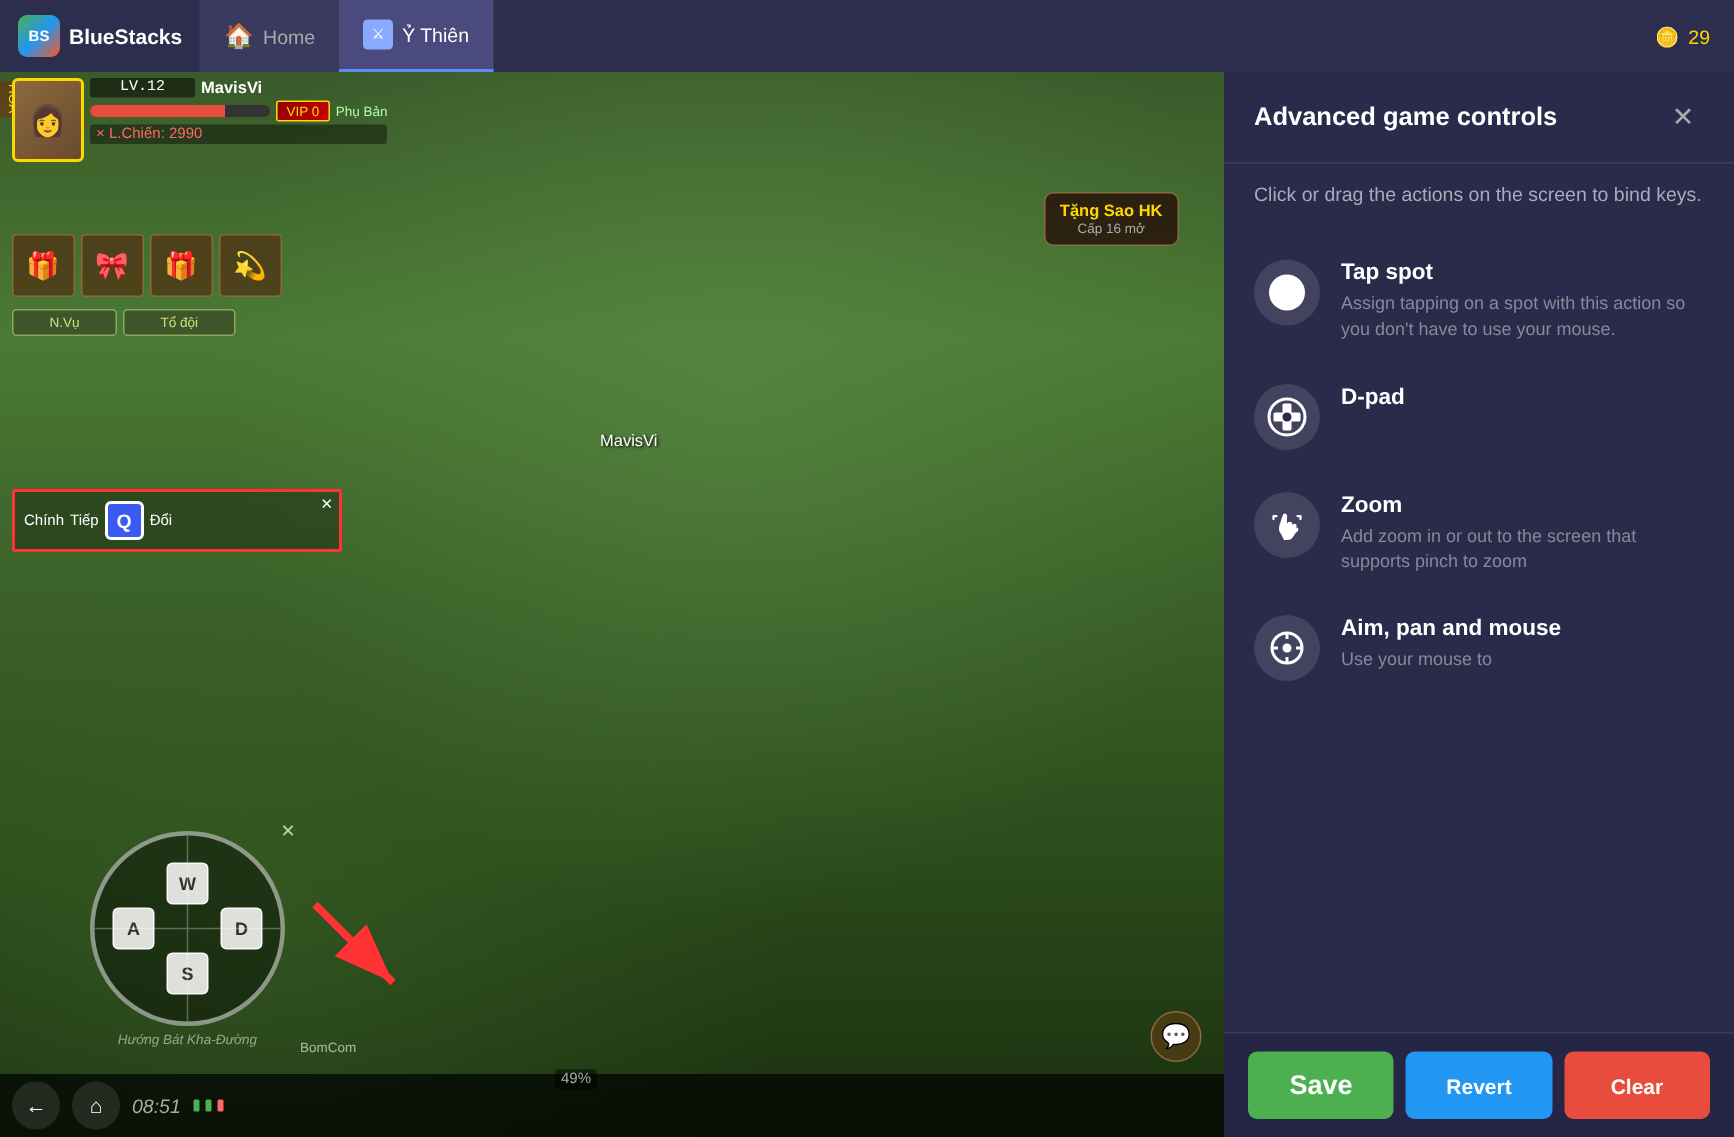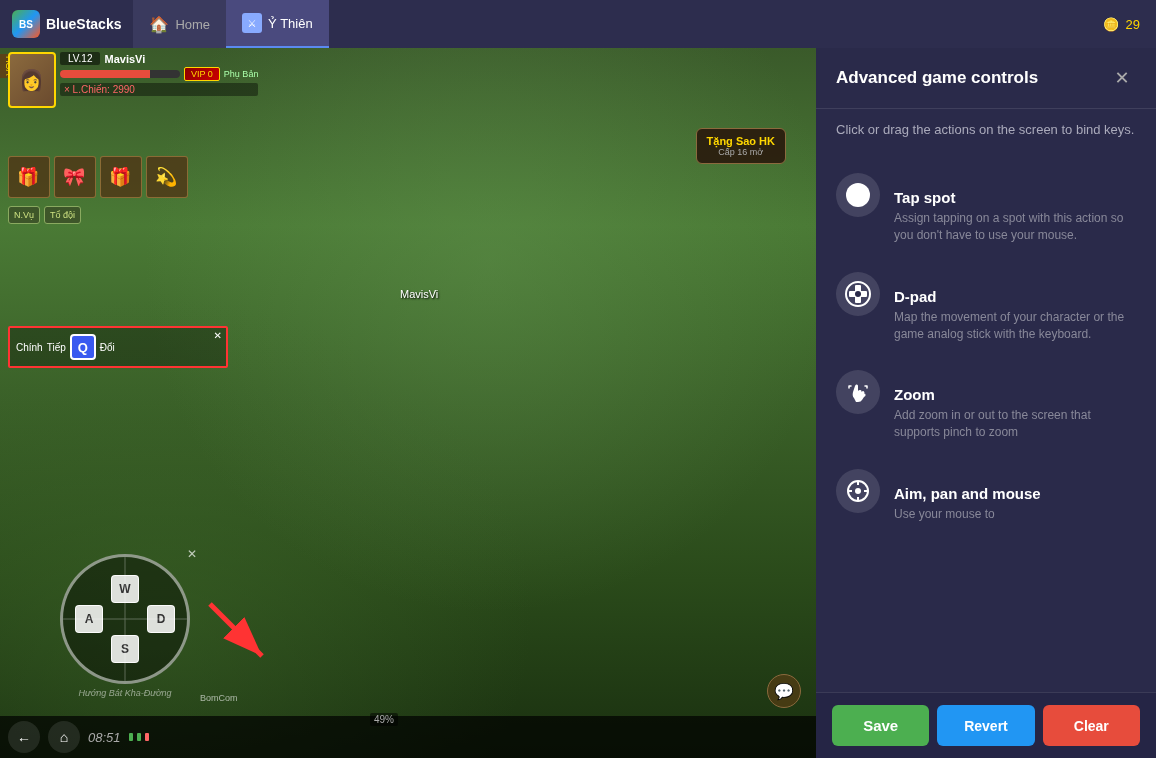--- a/index.html
+++ b/index.html
@@ -80,21 +80,21 @@
       border-radius: 4px;
       overflow: hidden;
       display: flex; align-items: center; justify-content: center;
       color: #8b6a3e; font-size: 20px;
     }
     .player-info {
       display: flex; flex-direction: column; gap: 2px;
     }
     .player-level {
       color: #fff; font-size: 10px;
-      background: rgba(0,0,0,0.5); padding: 1px 8px; border-radius: 2px;
+      background: rgba(0,0,0,0.5); padding: 1px 20px; border-radius: 2px; font-family: Liberation Mono, monospace;
     }
     .player-name { color: #fff; font-size: 11px; font-weight: bold; }
     .health-bar {
       height: 8px; width: 120px;
       background: #333;
       border-radius: 4px; overflow: hidden;
     }
     .health-fill { height: 100%; width: 75%; background: #e74c3c; }
     .vip-badge {
       background: linear-gradient(135deg, #8b0000, #cc0000);
@@ -176,21 +176,21 @@
 
     
     .npc-buttons {
       position: absolute; top: 252px; left: 8px;
       display: flex; gap: 4px;
     }
     .npc-btn {
       background: rgba(60,80,40,0.85);
       border: 1px solid #8aaa60;
       color: #cce080; font-size: 9px;
-      padding: 3px 5px; border-radius: 3px; cursor: pointer;
+      padding: 3px 24px; border-radius: 3px; cursor: pointer;
     }
 
     
     .char-name {
       position: absolute; top: 240px; left: 400px;
       color: #ffffff; font-size: 11px;
       text-shadow: 1px 1px 2px black;
     }
 
     
@@ -277,35 +277,35 @@
       background: rgba(255,255,255,0.12);
       border-radius: 22px;
       display: flex; align-items: center; justify-content: center;
       flex-shrink: 0;
     }
 
     .control-icon svg { width: 28px; height: 28px; }
 
     .control-text { flex: 1; }
     .control-name {
-      color: white; font-size: 15px; font-weight: 600; margin-bottom: 4px; margin-top: 16px;
+      color: white; font-size: 15px; font-weight: 600; margin-bottom: 4px;
     }
     .control-desc {
       color: #889; font-size: 12px; line-height: 1.4;
     }
 
     
     .panel-footer {
       display: flex; gap: 8px; padding: 12px 16px;
       background: #252545;
       border-top: 1px solid rgba(255,255,255,0.1);
     }
     .btn-save {
       flex: 1; padding: 12px; border: none; border-radius: 6px;
-      background: #4CAF50; color: white; font-size: 15px; font-weight: 600;
+      background: #4CAF50; color: white; font-size: 18px; font-weight: 600;
       cursor: pointer;
     }
     .btn-revert {
       flex: 1; padding: 12px; border: none; border-radius: 6px;
       background: #2196F3; color: white; font-size: 14px; font-weight: 600;
       cursor: pointer;
     }
     .btn-clear {
       flex: 1; padding: 12px; border: none; border-radius: 6px;
       background: #e74c3c; color: white; font-size: 14px; font-weight: 600;
@@ -481,21 +481,20 @@
         <div class="control-icon">
           <svg viewBox="0 0 28 28" fill="none">
             <circle cx="14" cy="14" r="12" stroke="white" stroke-width="2" fill="none"></circle>
             <rect x="11" y="5" width="6" height="18" rx="1" fill="white"></rect>
             <rect x="5" y="11" width="18" height="6" rx="1" fill="white"></rect>
             <circle cx="14" cy="14" r="3" fill="#2a2a4a"></circle>
           </svg>
         </div>
         <div class="control-text">
           <div class="control-name">D-pad</div>
-          <div class="control-desc">Map the movement of your character or the game analog stick with the keyboard.</div>
         </div>
       </div>
 
       <div class="control-item">
         <div class="control-icon">
           <svg viewBox="0 0 28 28" fill="none">
 
             <path d="M10 20 Q8 18 9 14 L11 8 Q11.5 6 13 6.5 Q14.5 7 14 9 L14 13 Q15 11.5 16.5 12 Q18 12.5 17.5 14 Q19 12.5 20 13.5 Q21 14.5 20 16 Q21 15 21.5 16.5 Q22 18 20 19 L18 22 Q17 24 14 24 L12 24 Z" fill="white"></path>
             <path d="M5 10 L5 8 M5 8 L7 8" stroke="white" stroke-width="1.5" stroke-linecap="round"></path>
             <path d="M23 10 L23 8 M23 8 L21 8" stroke="white" stroke-width="1.5" stroke-linecap="round"></path>

